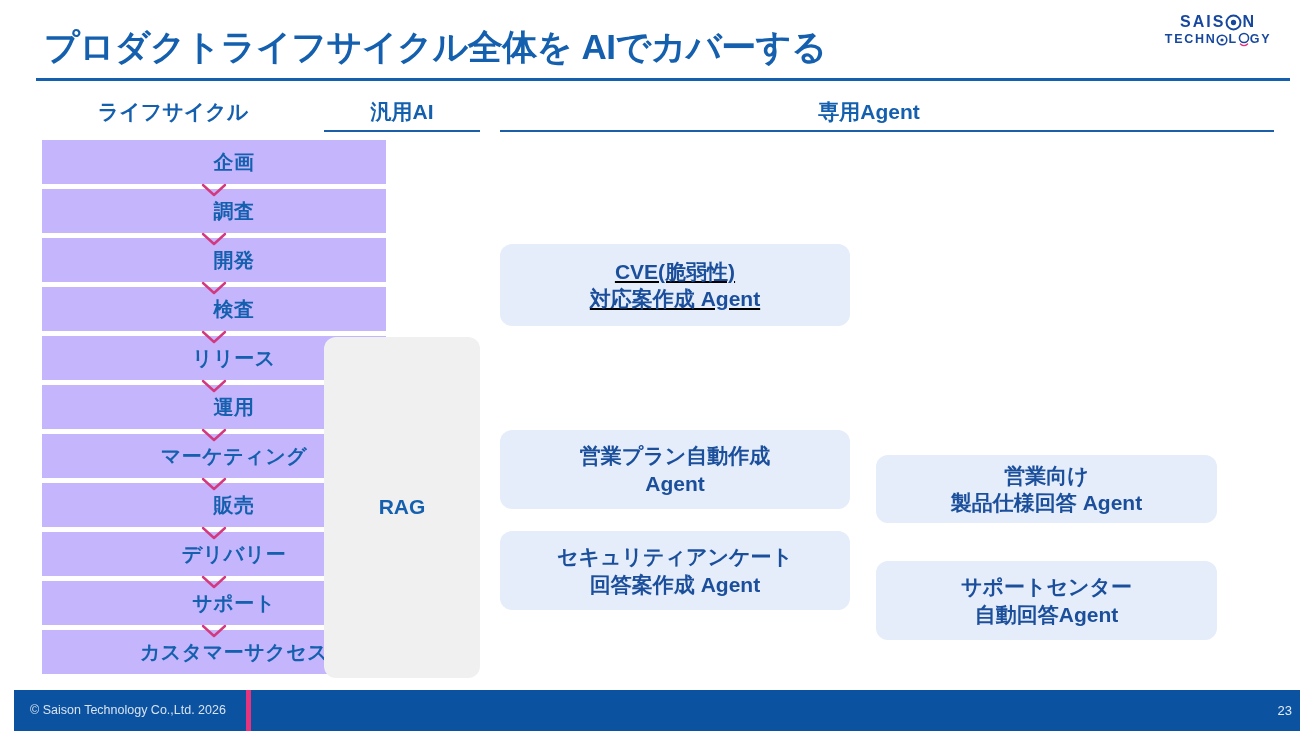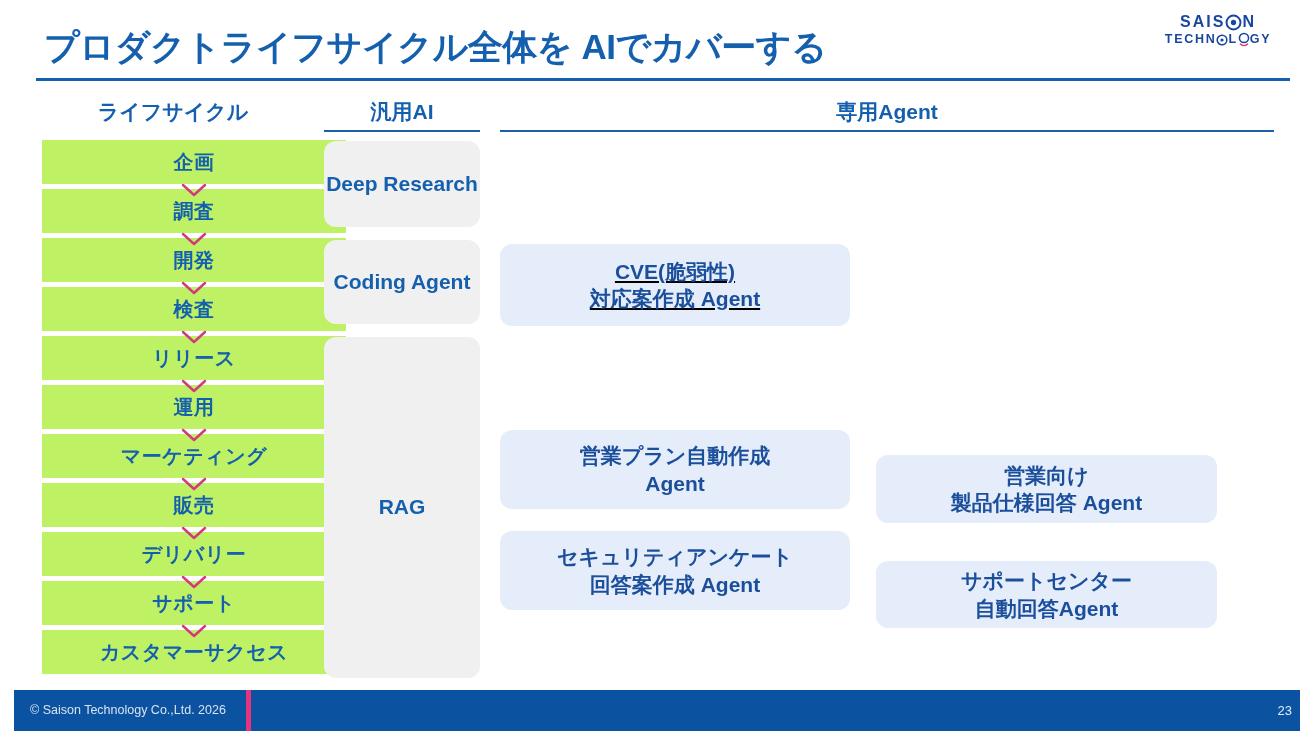--- a/index.html
+++ b/index.html
@@ -78,21 +78,21 @@
   .col-head {
     position: absolute;
     font-size: 21px;
     font-weight: bold;
     color: #1560ae;
     text-align: center;
     white-space: nowrap;
   }
   #head-lifecycle { left: 28px;  top: 98px; width: 262px; }
   #head-general   { left: 310px; top: 98px; width: 156px; }
-  #head-agent     { left: 486px; top: 98px; width: 774px; }
+  #head-agent     { left: 468px; top: 98px; width: 774px; }
 
   .head-rule {
     position: absolute;
     height: 2px;
     background: #1b5fa8;
     top: 130px;
   }
   #rule-general { left: 310px; width: 156px; }
   #rule-agent   { left: 486px; width: 774px; }
 
@@ -100,25 +100,26 @@
   #lifecycle-column {
     position: absolute;
     left: 28px;
     top: 140px;
     width: 262px;
   }
   .lc-row {
     position: relative;
     width: 304px;
     height: 44px;
-    background: #bef264;
+    background: #c4b5fd;
     margin-bottom: 5px;
     display: flex;
     align-items: center;
     justify-content: center;
+    padding-left: 40px;
   }
   .lc-label {
     font-size: 20px;
     font-weight: bold;
     color: #1560ae;
     white-space: nowrap;
     letter-spacing: 0.5px;
   }
   .lc-chevron {
     position: absolute;
@@ -167,21 +168,21 @@
     font-size: 21px;
     font-weight: bold;
     color: #1b4f9c;
     line-height: 1.3;
     white-space: pre-line;
   }
   #agent-cve      { left: 486px; top: 244px; width: 350px; height: 82px; text-decoration: underline; }
   #agent-sales    { left: 486px; top: 430px; width: 350px; height: 79px; }
   #agent-security { left: 486px; top: 531px; width: 350px; height: 79px; }
   #agent-spec     { left: 862px; top: 455px; width: 341px; height: 68px; }
-  #agent-support  { left: 862px; top: 561px; width: 341px; height: 67px; }
+  #agent-support  { left: 862px; top: 561px; width: 341px; height: 79px; }
 
   
   #footer {
     position: absolute;
     left: 0;
     bottom: 0;
     width: 1300px;
     height: 41px;
     background: #0b52a0;
   }
@@ -332,28 +333,20 @@
         <svg width="26" height="14" viewBox="0 0 26 14" aria-hidden="true">
             <path d="M2 2 L13 12 L24 2" fill="none" stroke="#d4387f" stroke-width="2.4" stroke-linecap="round" stroke-linejoin="round"></path>
           </svg>
       </span>
     </div>
     <div class="lc-row">
       <span class="lc-label">カスタマーサクセス</span>
     </div>
   </div>
 
-  <div class="gen-box" id="gen-deep-research">
-    <span class="gen-label">Deep
-Research</span>
-  </div>
-  <div class="gen-box" id="gen-coding-agent">
-    <span class="gen-label">Coding
-Agent</span>
-  </div>
   <div class="gen-box" id="gen-rag">
     <span class="gen-label">RAG</span>
   </div>
 
   <div class="agent-card" id="agent-cve">
     <span class="agent-label">CVE(脆弱性)
 対応案作成 Agent</span>
   </div>
   <div class="agent-card" id="agent-sales">
     <span class="agent-label">営業プラン自動作成

